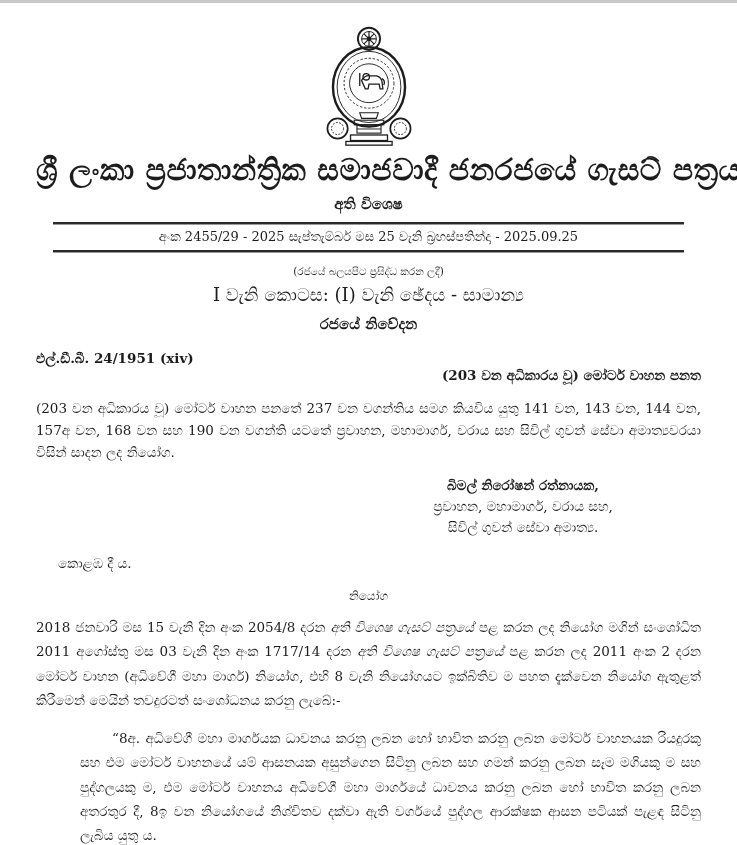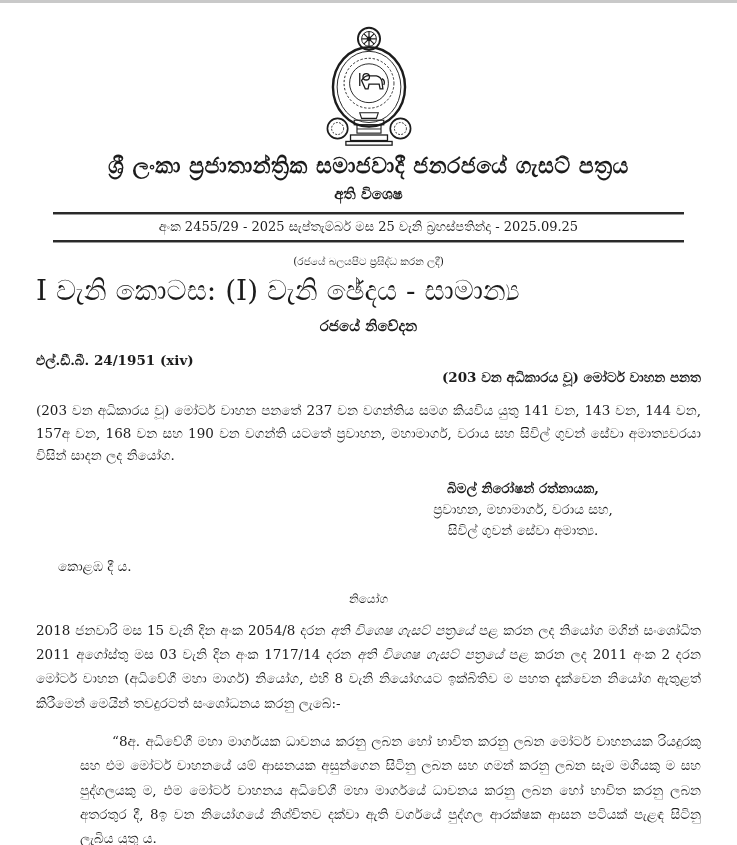--- a/index.html
+++ b/index.html
@@ -20,21 +20,21 @@
     padding: 0 36px;
   }
   .emblem-wrap {
     text-align: center;
     margin-top: 22px;
   }
   .emblem-wrap svg { display: inline-block; }
   .gazette-title {
     margin-top: 2px;
     text-align: center;
-    font-size: 22px;
+    font-size: 30px;
     font-weight: bold;
     letter-spacing: 0.5px;
     line-height: 1.15;
     white-space: nowrap;
   }
   .edition {
     margin-top: 7px;
     text-align: center;
     font-size: 15px;
     font-weight: bold;
@@ -52,21 +52,22 @@
     font-weight: normal;
     padding: 4px 0 5px 0;
   }
   .authority-note {
     margin-top: 12px;
     text-align: center;
     font-size: 10.5px;
   }
   .part-heading {
     margin-top: 6px;
-    font-size: 28px;
+    text-align: center;
+    font-size: 18px;
     font-weight: normal;
   }
   .section-heading {
     margin-top: 9px;
     text-align: center;
     font-size: 15px;
     font-weight: bold;
   }
   .ref-no {
     margin-top: 17px;

